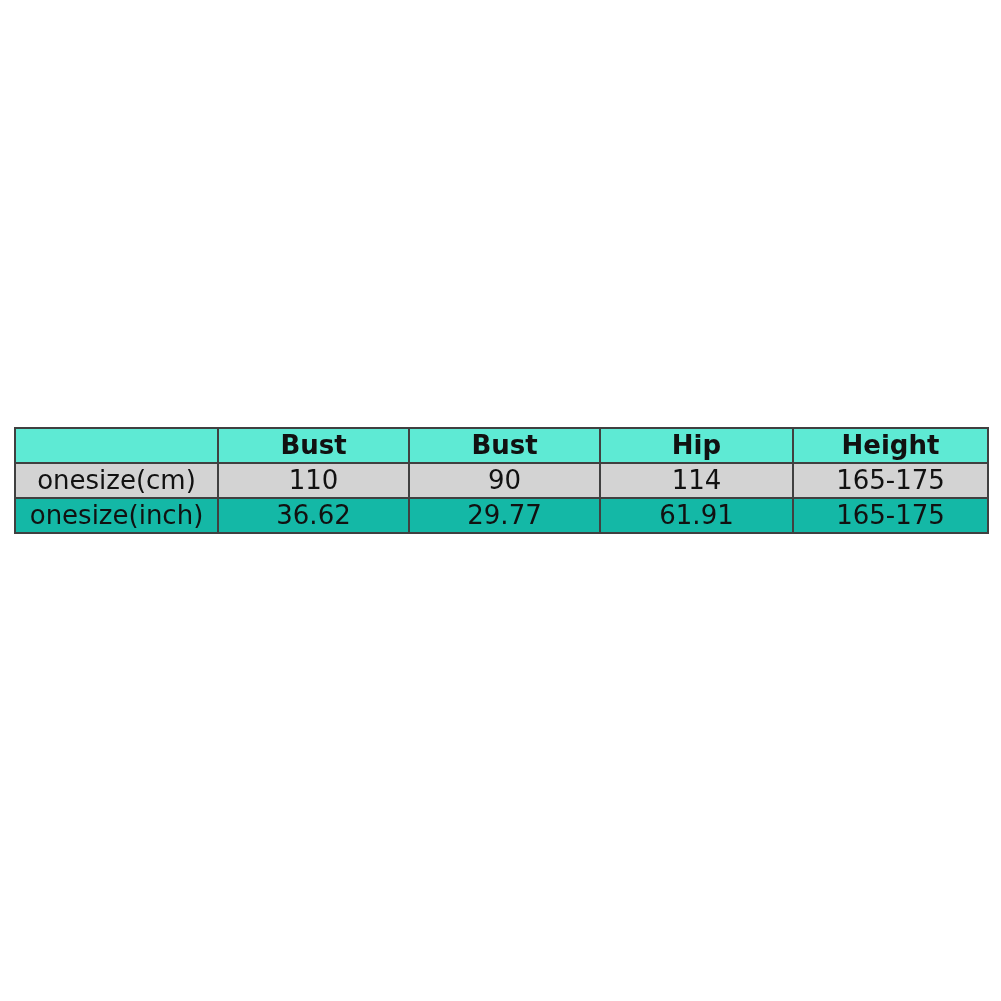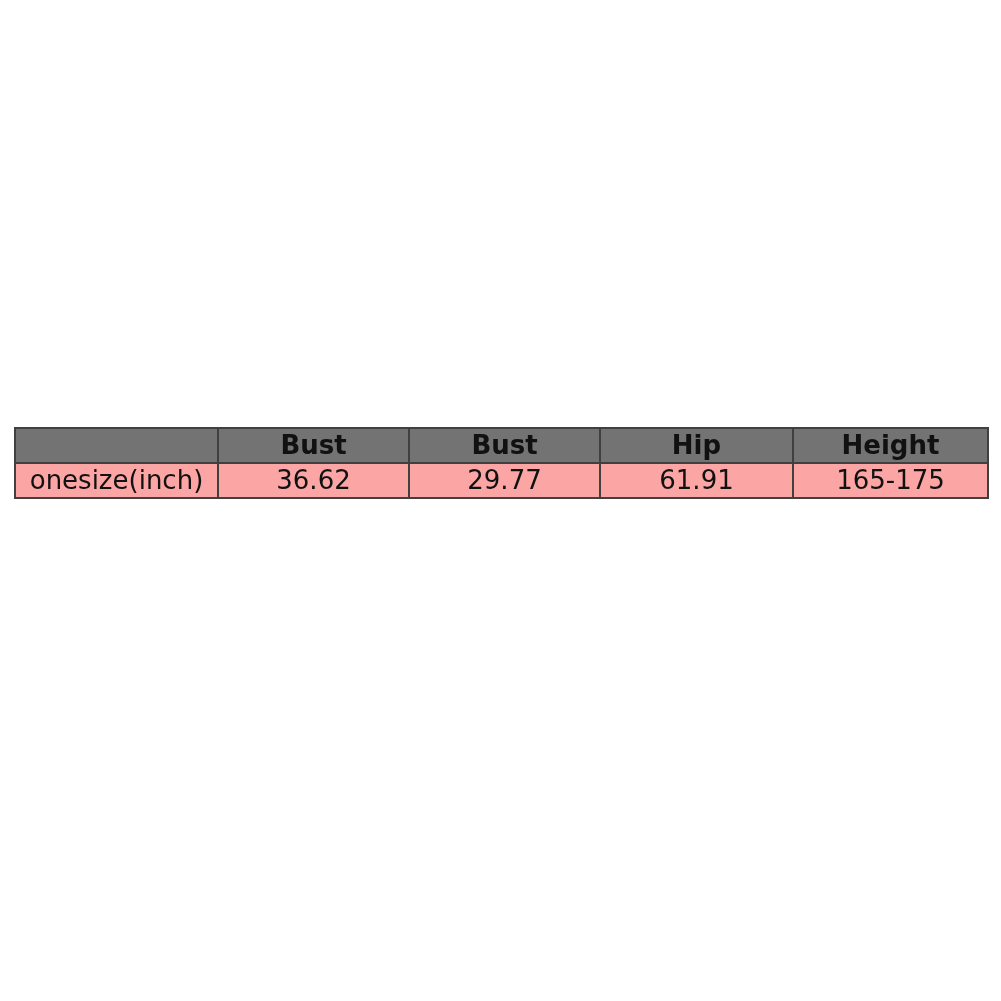--- a/index.html
+++ b/index.html
@@ -30,27 +30,27 @@
     text-align: center;
     vertical-align: middle;
     font-size: 26px;
     line-height: 33px;
     color: #111111;
     overflow: hidden;
     white-space: nowrap;
   }
   table.size-chart th {
     font-weight: bold;
-    background: #737373;
+    background: #5eead4;
   }
   tr.row-cm td {
     background: #d3d3d3;
   }
   tr.row-inch td {
-    background: #fca5a5;
+    background: #14b8a6;
   }
   col.c0 { width: 203px; }
   col.c1 { width: 191px; }
   col.c2 { width: 191px; }
   col.c3 { width: 193px; }
   col.c4 { width: 195px; }
 </style>
 </head>
 <body>
 
@@ -66,20 +66,27 @@
     <thead>
       <tr>
         <th></th>
         <th>Bust</th>
         <th>Bust</th>
         <th>Hip</th>
         <th>Height</th>
       </tr>
     </thead>
     <tbody>
+      <tr class="row-cm">
+        <td>onesize(cm)</td>
+        <td>110</td>
+        <td>90</td>
+        <td>114</td>
+        <td>165-175</td>
+      </tr>
       <tr class="row-inch">
         <td>onesize(inch)</td>
         <td>36.62</td>
         <td>29.77</td>
         <td>61.91</td>
         <td>165-175</td>
       </tr>
     </tbody>
   </table>
 </div>

